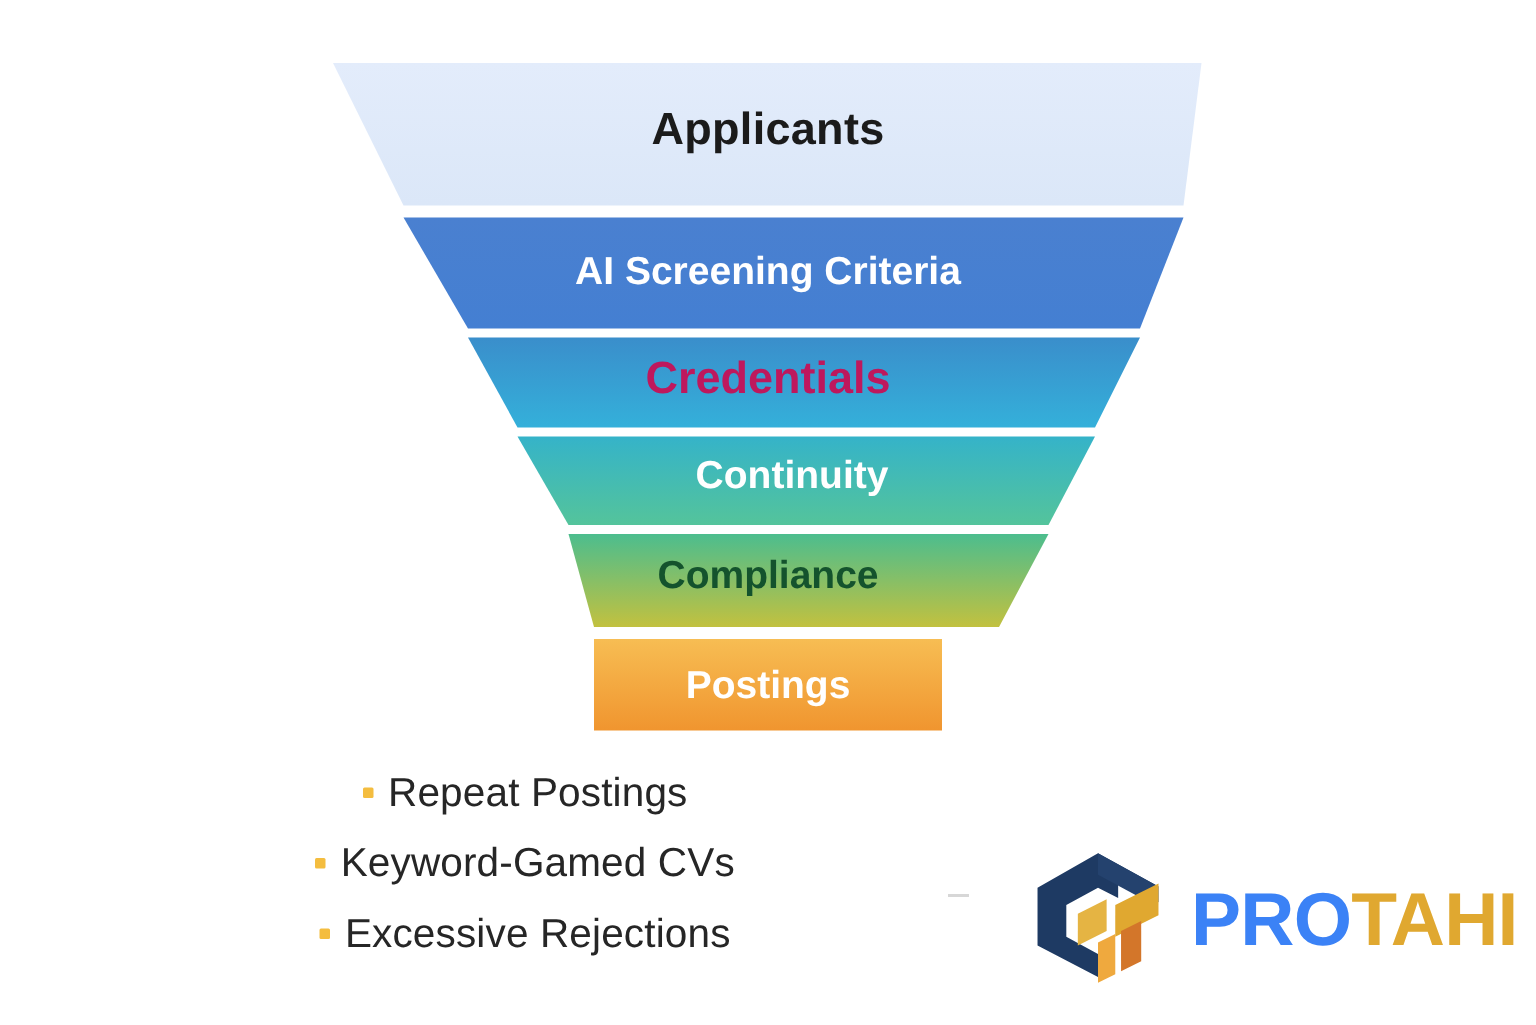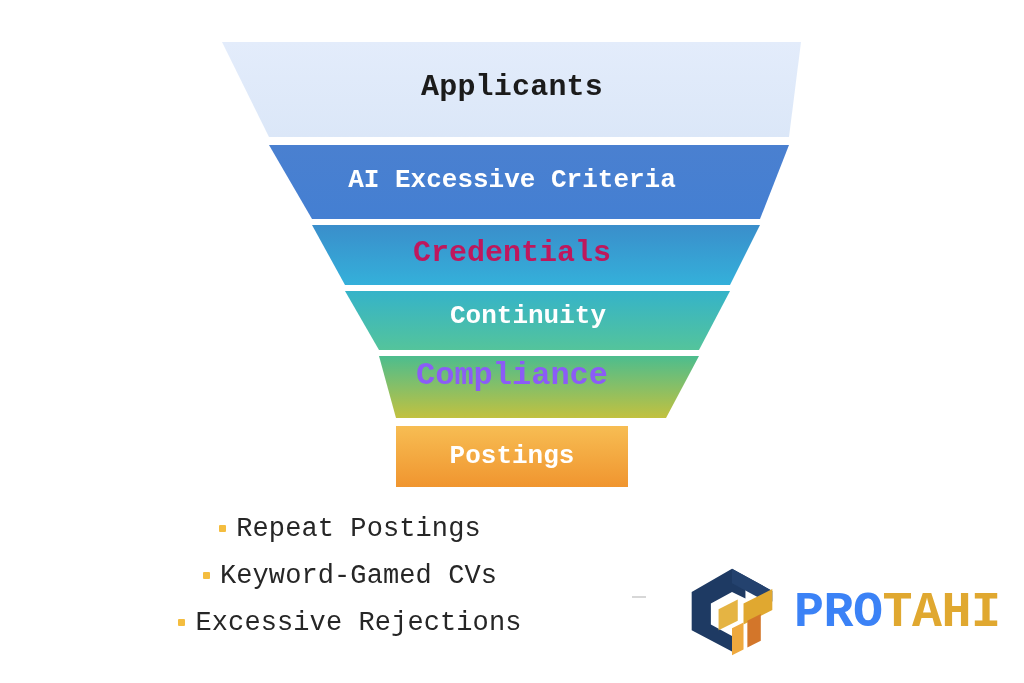--- a/index.html
+++ b/index.html
@@ -13,21 +13,20 @@
     position: relative;
     overflow: hidden;
     font-family: "Liberation Sans", sans-serif;
     -webkit-font-smoothing: antialiased;
   }
 
   #slide {
     position: absolute;
     inset: 0;
     background: #ffffff;
-    font-family: Liberation Mono, monospace;
   }
 
   
   #funnel {
     position: absolute;
     left: 0;
     top: 0;
     width: 1024px;
     height: 500px;
   }
@@ -58,23 +57,23 @@
     font-size: 30px;
     color: #be185d;
   }
   .lbl-continuity {
     top: 301px;
     font-size: 26px;
     color: #ffffff;
     padding-left: 16px;
   }
   .lbl-compliance {
-    top: 357px;
-    font-size: 32px;
-    color: #8b5cf6;
+    top: 368px;
+    font-size: 26px;
+    color: #14532d;
   }
   .lbl-shortlist {
     top: 441px;
     font-size: 26px;
     color: #ffffff;
   }
 
   
   #bullets {
     position: absolute;
@@ -183,21 +182,21 @@
       <polygon points="312,225 760,225 730,285 345,285" fill="url(#grad-credentials)"></polygon>
 
       <polygon points="345,291 730,291 699,350 379,350" fill="url(#grad-continuity)"></polygon>
 
       <polygon points="379,356 699,356 666,418 396,418" fill="url(#grad-compliance)"></polygon>
 
       <rect x="396" y="426" width="232" height="61" fill="url(#grad-shortlist)"></rect>
     </svg>
 
     <div class="funnel-label lbl-applicants">Applicants</div>
-    <div class="funnel-label lbl-ai">AI Excessive Criteria</div>
+    <div class="funnel-label lbl-ai">AI Screening Criteria</div>
     <div class="funnel-label lbl-credentials">Credentials</div>
     <div class="funnel-label lbl-continuity">Continuity</div>
     <div class="funnel-label lbl-compliance">Compliance</div>
     <div class="funnel-label lbl-shortlist">Postings</div>
   </div>
 
   <div id="bullets">
 
     <div class="bullet-row">
       <span class="bullet-dot"></span>

